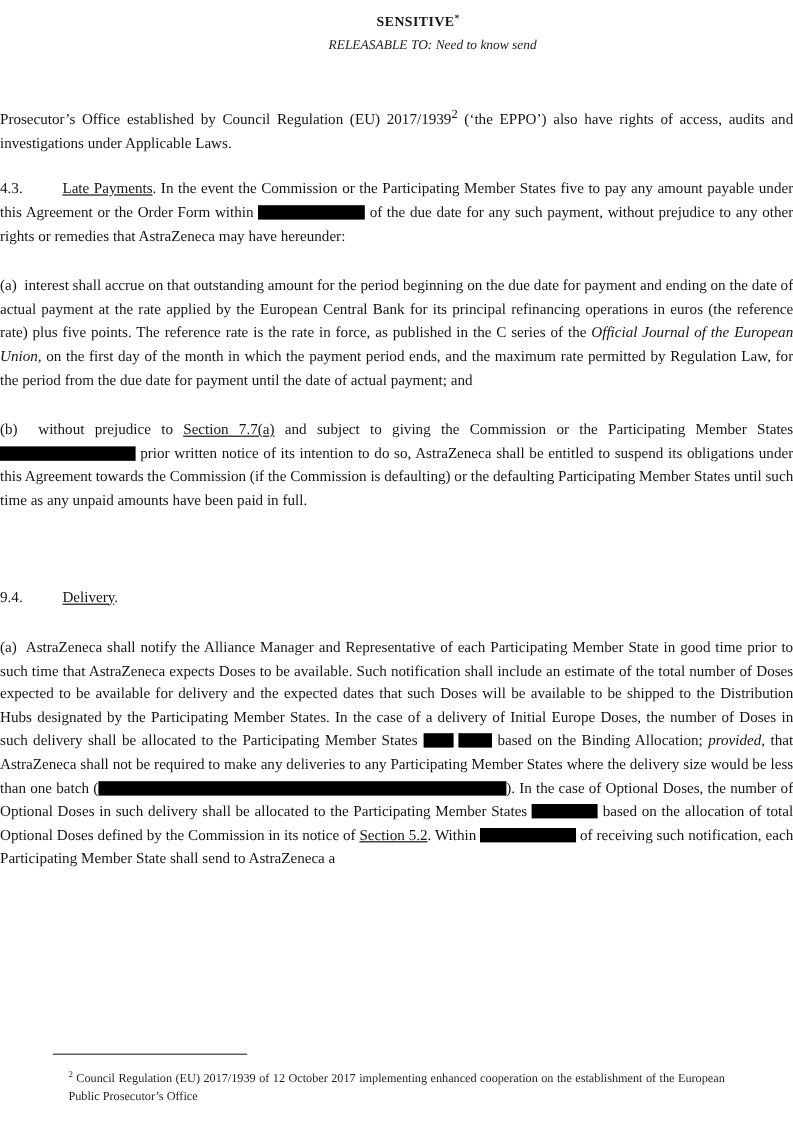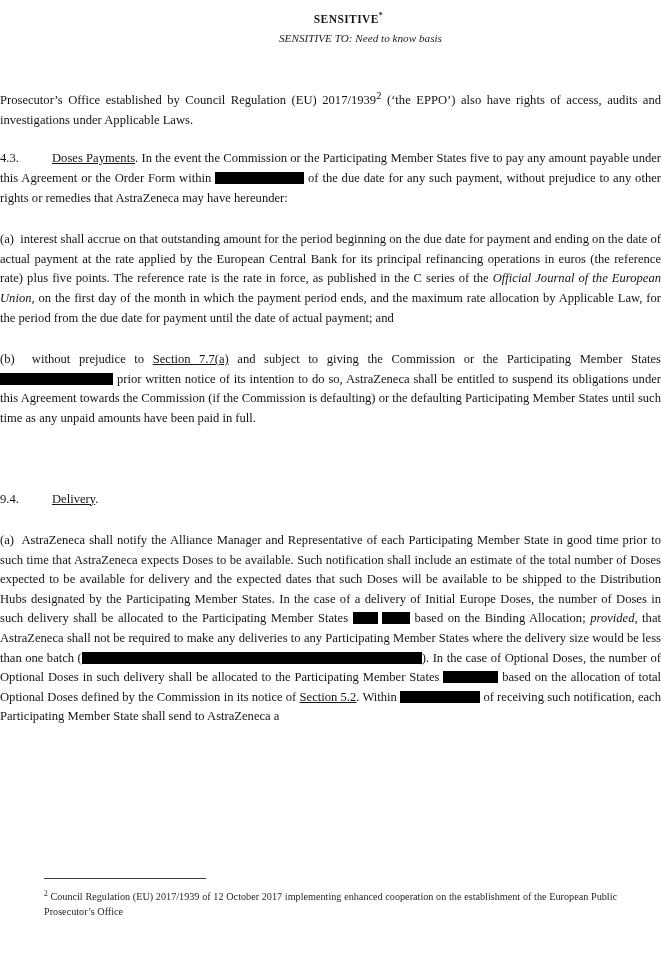--- a/index.html
+++ b/index.html
@@ -123,59 +123,59 @@
     top: 878px;
     width: 573px;
   }
   .fn-rule {
     width: 162px;
     height: 1px;
     background: #3a3a3a;
     margin-bottom: 10px;
   }
   .fn-text {
-    margin: 0;
+    margin: 13px;
     font-size: 10.2px;
     line-height: 15px;
     text-align: justify;
     color: #1f1f1f;
   }
   .fn-text sup {
     font-size: 7.4px;
     vertical-align: super;
     line-height: 0;
   }
 </style>
 </head>
 <body>
 
 <div class="page">
 
   <div class="header">
     <div class="hdr-sensitive"><span>SENSITIVE</span><sup>*</sup></div>
-    <div class="hdr-release">SENSITIVE TO: Need to know basis</div>
+    <div class="hdr-release">RELEASABLE TO: Need to know send</div>
   </div>
 
   <div class="body">
 
     <p class="para blk-1"><span>Prosecutor’s Office established by Council Regulation (EU) 2017/1939</span><sup>2</sup>
       <span>(‘the EPPO’) also have rights of access, audits and investigations under Applicable Laws.</span></p>
 
     <div class="gap-md"></div>
 
-    <p class="para blk-cl"><span class="num">4.3.</span><span class="u">Doses Payments</span><span>. In the event the Commission or the Participating Member States five to pay any amount payable under this Agreement or the Order Form within</span>
+    <p class="para blk-cl"><span class="num">4.3.</span><span class="u">Late Payments</span><span>. In the event the Commission or the Participating Member States five to pay any amount payable under this Agreement or the Order Form within</span>
       <span class="rd rd-w1"></span>
       <span>of the due date for any such payment, without prejudice to any other rights or remedies that AstraZeneca may have hereunder:</span></p>
 
     <div class="gap-lg"></div>
 
     <p class="para blk-sub"><span>(a)</span>&nbsp;
       <span>interest shall accrue on that outstanding amount for the period beginning on the due date for payment and ending on the date of actual payment at the rate applied by the European Central Bank for its principal refinancing operations in euros (the reference rate) plus five points. The reference rate is the rate in force, as published in the C series of the</span>
       <span class="it">Official Journal of the European Union,</span>
-      <span>on the first day of the month in which the payment period ends, and the maximum rate allocation by Applicable Law, for the period from the due date for payment until the date of actual payment; and</span></p>
+      <span>on the first day of the month in which the payment period ends, and the maximum rate permitted by Regulation Law, for the period from the due date for payment until the date of actual payment; and</span></p>
 
     <div class="gap-lg"></div>
 
     <p class="para blk-sub"><span>(b)</span>&nbsp;
       <span>without prejudice to</span>
       <span class="u">Section 7.7(a)</span>
       <span>and subject to giving the Commission or the Participating Member States</span>
       <span class="rd rd-w2"></span>
       <span>prior written notice of its intention to do so, AstraZeneca shall be entitled to suspend its obligations under this Agreement towards the Commission (if the Commission is defaulting) or the defaulting Participating Member States until such time as any unpaid amounts have been paid in full.</span></p>
 

